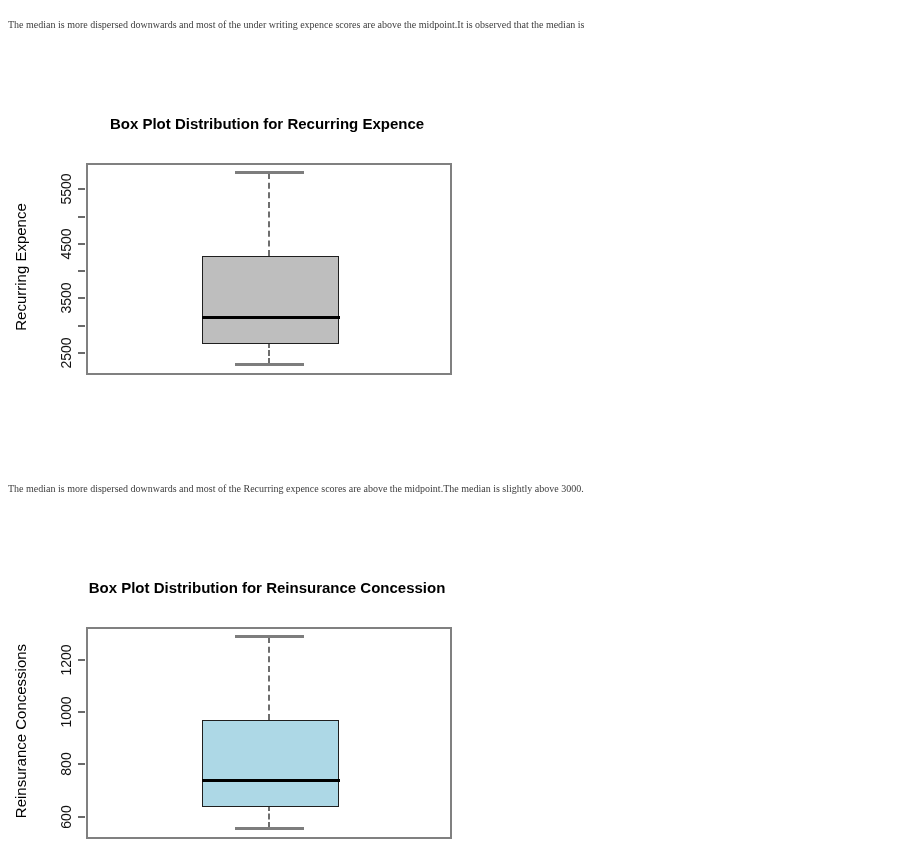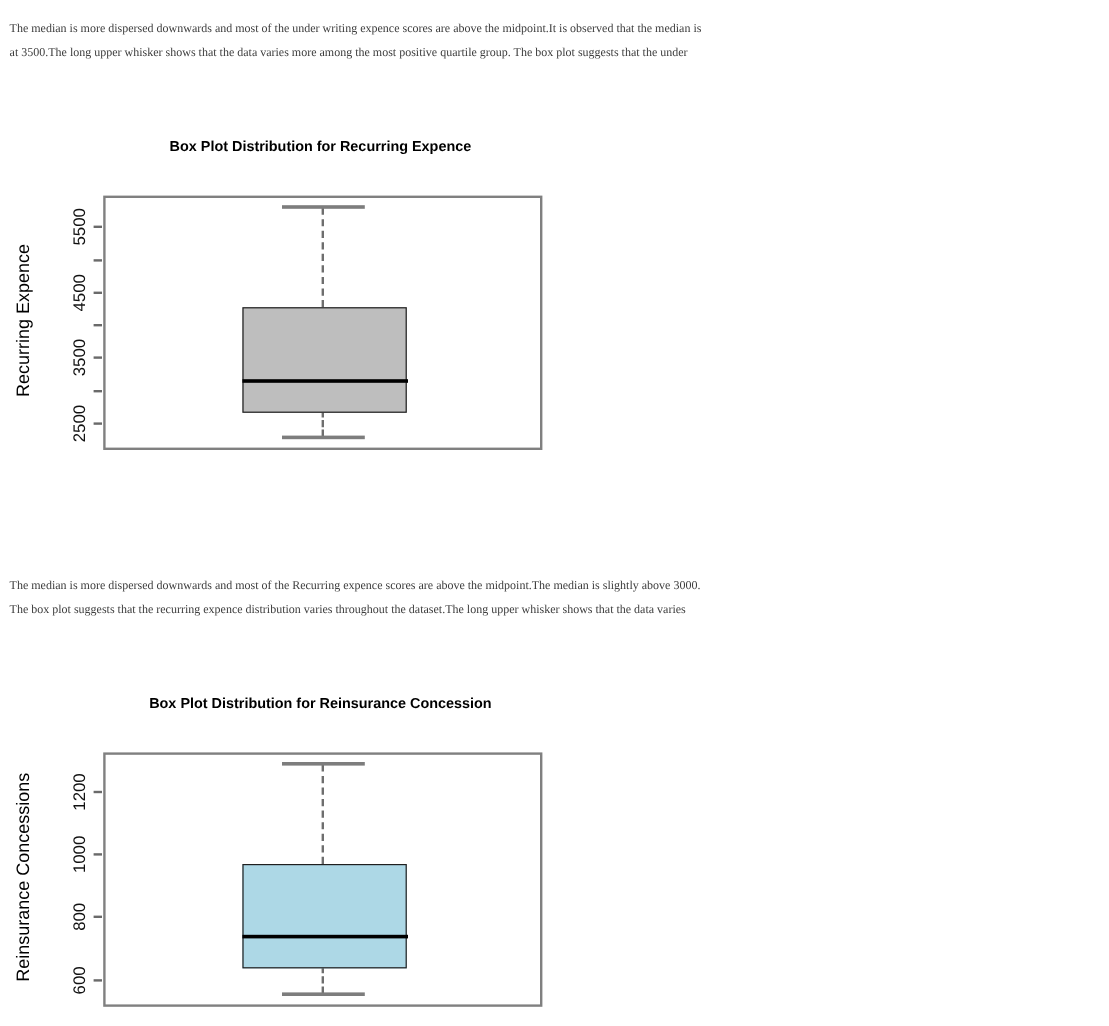--- a/index.html
+++ b/index.html
@@ -14,21 +14,21 @@
     position: absolute; left: 8px;
     font-size: 10px; line-height: 20px; color: #3d3d3d; font-family: Liberation Serif, serif;
   }
   .para .line { white-space: nowrap; }
   #para1 { top: 15px; }
   #para2 { top: 479px; }
 
   .chart-title {
     position: absolute; left: 0; width: 534px;
     text-align: center;
-    font-size: 12px; font-weight: 700; color: #000000;
+    font-size: 15px; font-weight: 700; color: #000000;
     white-space: nowrap;
   }
   #title1 { top: 115px; }
   #title2 { top: 579px; }
 
   .y-axis-label {
     position: absolute;
     font-size: 15px; color: #000000; white-space: nowrap;
     transform: translate(-50%, -50%) rotate(-90deg);
   }
@@ -65,21 +65,20 @@
   }
   .median {
     position: absolute; height: 3px; background: #000000;
   }
 </style>
 </head>
 <body>
 
 <div class="para" id="para1">
   <div class="line">The median is more dispersed downwards and most of the under writing expence scores are above the midpoint.It is observed that the median is</div>
-  <div class="line">at 3500.The long upper whisker shows that the data varies more among the most positive quartile group. The box plot suggests that the under</div>
 </div>
 
 <h2 class="chart-title" id="title1">Box Plot Distribution for Recurring Expence</h2>
 <div class="y-axis-label" id="ylab1">Recurring Expence</div>
 <div class="plot-area" id="plot1">
     <div class="tick" style="top: 186.975px;"></div>
     <div class="tick" style="top: 159.693px;"></div>
     <div class="tick" style="top: 132.41px;"></div>
     <div class="tick" style="top: 105.128px;"></div>
     <div class="tick" style="top: 77.8458px;"></div>
@@ -92,21 +91,20 @@
     <div class="whisker" style="left: 180px; top: 7.91186px; height: 83.4837px; border-left-color: rgb(110, 110, 110);"></div>
     <div class="whisker" style="left: 180px; top: 176.516px; height: 22.9171px; border-left-color: rgb(110, 110, 110);"></div>
     <div class="cap" style="left: 146.5px; top: 6.41186px; width: 69px;"></div>
     <div class="cap" style="left: 146.5px; top: 197.933px; width: 69px;"></div>
     <div class="bp-box" style="left: 113.5px; top: 91.3956px; width: 135px; height: 85.1207px; background: rgb(190, 190, 190); border-color: rgb(31, 31, 31);"></div>
     <div class="median" style="left: 113.5px; top: 151.008px; width: 138px; background: rgb(0, 0, 0);"></div>
   </div>
 
 <div class="para" id="para2">
   <div class="line">The median is more dispersed downwards and most of the Recurring expence scores are above the midpoint.The median is slightly above 3000.</div>
-  <div class="line">The box plot suggests that the recurring expence distribution varies throughout the dataset.The long upper whisker shows that the data varies</div>
 </div>
 
 <h2 class="chart-title" id="title2">Box Plot Distribution for Reinsurance Concession</h2>
 <div class="y-axis-label" id="ylab2">Reinsurance Concessions</div>
 <div class="plot-area" id="plot2">
     <div class="tick" style="top: 186.644px;"></div>
     <div class="tick" style="top: 134.448px;"></div>
     <div class="tick" style="top: 82.2522px;"></div>
     <div class="tick" style="top: 30.0565px;"></div>
     <div class="tick-label" style="top: 187.644px;">600</div>

